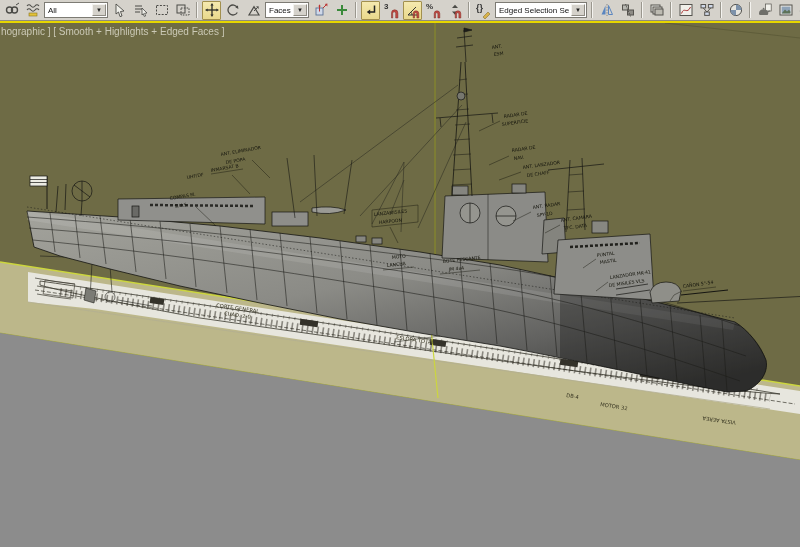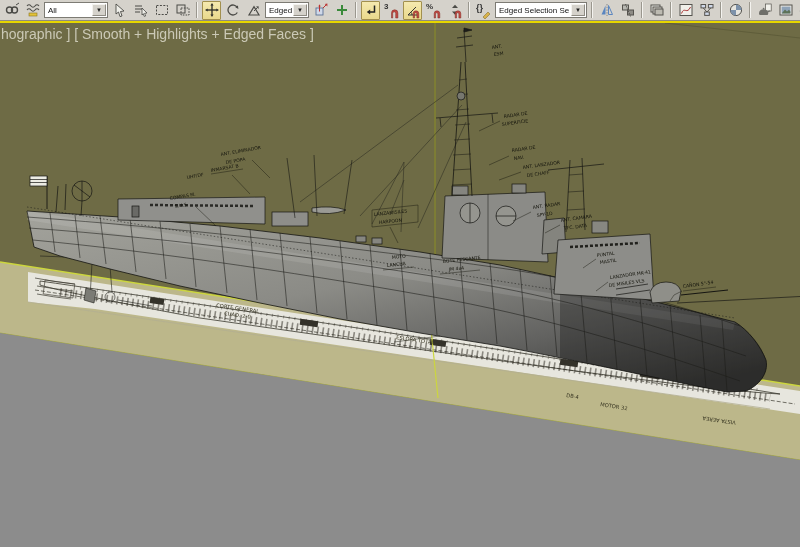--- a/index.html
+++ b/index.html
@@ -21,21 +21,21 @@
   .combo .arrow{position:absolute;right:1px;top:1px;bottom:1px;width:12px;background:#d5d2cb;
     border:1px solid #f4f3ef;border-right-color:#8f8c83;border-bottom-color:#8f8c83;
     display:flex;align-items:center;justify-content:center;font-size:6px;color:#222;}
   .ictxt{position:absolute;top:0;left:1px;font-size:8px;font-weight:bold;color:#333;line-height:9px;}
   .magnet{position:absolute;right:0;bottom:0;}
 
   
   .vp{position:absolute;top:21px;left:0;width:800px;height:526px;
     border-top:2px solid #e6d600;box-sizing:border-box;background:#6e6b45;}
   .vp svg{display:block;}
-  .vplabel{position:absolute;top:3px;left:1px;font-size:14px;color:#cbc9b6;white-space:nowrap;}
+  .vplabel{position:absolute;top:3px;left:1px;font-size:10px;color:#cbc9b6;white-space:nowrap;}
 
   
   .annot{font-family:"DejaVu Sans",sans-serif;font-size:4.6px;fill:#16160e;}
   .margintxt{font-family:"DejaVu Sans",sans-serif;font-size:5.2px;fill:#34321f;}
 </style>
 </head>
 <body>
 
 <div class="screen">
 
@@ -102,21 +102,21 @@
     </span>
     <span class="tbi">
       <svg width="16" height="16">
           <path d="M3,13 L13,13 L8,4.6 Z" fill="none" stroke="#4b4b47" stroke-width="1.2"></path>
           <line x1="8" y1="9" x2="11.6" y2="5.4" stroke="#4b4b47"></line>
           <path d="M12.6,4.2 L12.6,7 L10,4.6 Z" fill="#4b4b47"></path>
         </svg>
     </span>
 
     <div class="combo" style="width:44px">
-      <span>Edged</span>
+      <span>Faces</span>
       <span class="arrow">▼</span>
     </div>
 
     <span class="tbi">
       <svg width="16" height="16">
           <rect x="3" y="6" width="7" height="7" fill="#cfd8e8" stroke="#5b7294" stroke-width="0.9"></rect>
           <line x1="10" y1="6" x2="13.5" y2="2.5" stroke="#b33"></line>
           <path d="M14.4,1.6 L14.4,4.4 L11.8,1.9 Z" fill="#b33"></path>
           <line x1="6.5" y1="9.5" x2="6.5" y2="3.5" stroke="#b33"></line>
           <path d="M6.5,2.2 L5.3,4.4 H7.7 Z" fill="#b33"></path>

